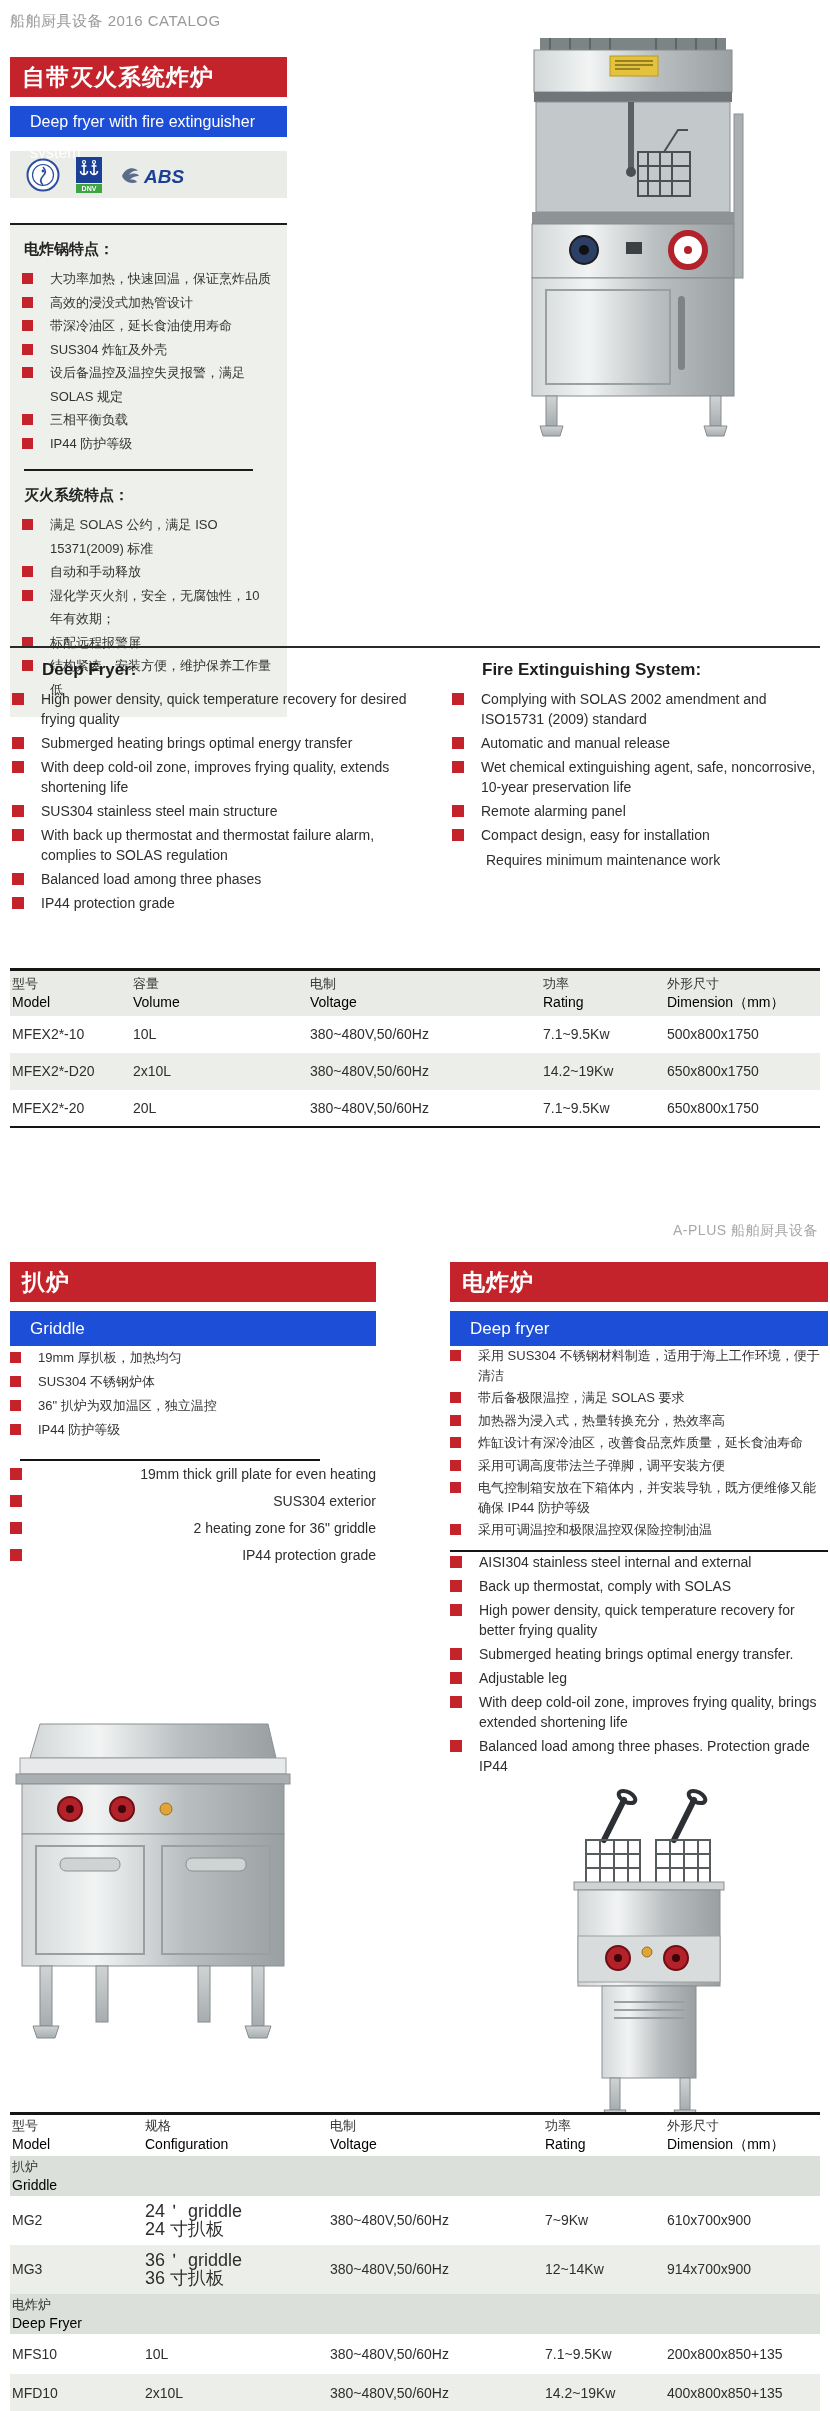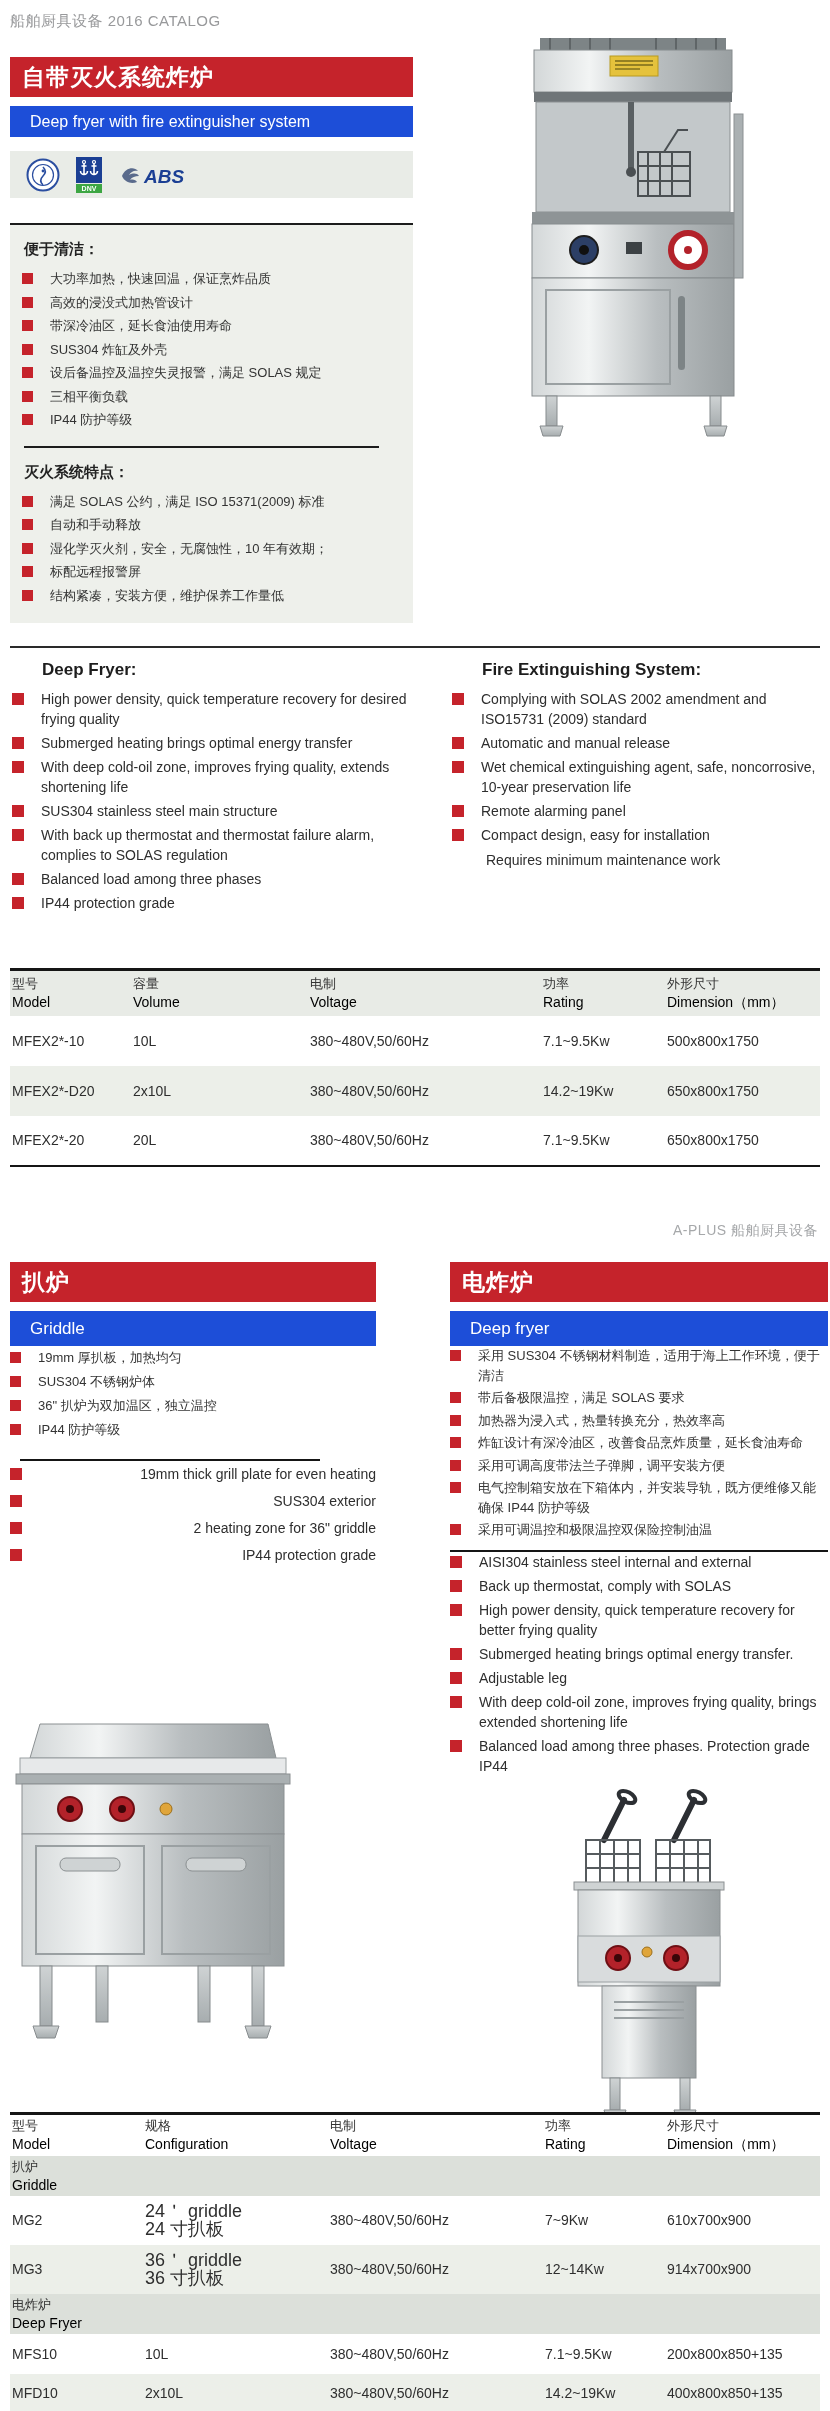--- a/index.html
+++ b/index.html
@@ -8,21 +8,21 @@
   
   .hdr{position:absolute;left:10px;top:12px;font-size:15px;color:#98999b;letter-spacing:.5px;}
   .aplus{position:absolute;right:12px;top:1222px;font-size:14px;color:#a6a8aa;letter-spacing:.5px;}
 
   .bar-red{height:40px;background:#c5232b;color:#fff;font-size:23px;font-weight:bold;
            line-height:40px;padding-left:12px;letter-spacing:1px;}
   .bar-gray{margin-top:9px;height:31px;background:#1d4ed8;color:#fff;font-size:16px;
             line-height:31px;padding-left:20px;}
 
   
-  .s1-left{position:absolute;left:10px;top:57px;width:403px;}
+  .s1-left{position:absolute;left:10px;top:57px;width:277px;}
   .logos{margin-top:14px;height:47px;background:#e9ece7;display:flex;align-items:center;
          padding-left:16px;gap:16px;}
   .panel{margin-top:25px;background:#eef0eb;border-top:2px solid #1c1c1c;
          padding:0 12px 16px 12px;min-height:385px;box-sizing:border-box;}
   .panel h3{font-size:15px;font-weight:bold;color:#222;margin:15px 0 8px 2px;}
   ul.blist{list-style:none;margin:0;padding:0;}
   ul.blist li{display:flex;align-items:flex-start;gap:17px;}
   .sq{width:11px;height:11px;background:#c5232b;flex:0 0 auto;margin-top:6px;}
   .cn-items li{font-size:13px;line-height:23.5px;color:#333;}
   .rule2{height:2px;background:#1c1c1c;margin:14px 22px 0 2px;}
@@ -46,21 +46,21 @@
   
   table.spec{position:absolute;left:10px;border-collapse:collapse;width:810px;
              border-top:3px solid #151515;border-bottom:2px solid #151515;table-layout:fixed;}
   table.spec td,table.spec th{padding:0 4px 0 2px;text-align:left;vertical-align:middle;
              font-weight:normal;overflow:hidden;}
   .hcn{font-size:13px;line-height:18px;color:#333;}
   .hen{font-size:14px;line-height:18px;color:#000000;}
   .cell{font-size:14px;color:#2e2e2e;}
   .t1{top:968px;}
   .t1 thead tr{background:#e8ebe6;height:46px;}
-  .t1 tbody tr{height:50px;}
+  .t1 tbody tr{height:37px;}
   .t2{top:2112px;}
   .t2 thead tr{background:#fff;height:42px;}
   .row-w{background:#fff;}
   .row-g{background:#ecefe9;}
   .row-grp{background:#dce0da;height:40px;}
   .t2 .r-two{height:49px;}
   .t2 .r-one{height:40px;}
   .cfg2{font-size:18px;line-height:18px;color:#2e2e2e;}
 
   
@@ -109,21 +109,21 @@
         <rect x="0" y="27" width="26" height="9" fill="#3da643"></rect>
         <text x="13" y="34" text-anchor="middle" font-size="7" font-weight="bold" fill="#fff">DNV</text>
       </svg>
       <svg width="78" height="26" viewBox="0 0 78 26">
         <path d="M4 14 c3,-8 12,-10 16,-5 c-4,-1 -7,1 -9,4 c4,-2 8,-2 10,1 c-4,0 -7,1 -9,4 c3,-1 6,0 7,2 c-5,2 -12,1 -15,-6 z" fill="#5a6b8c"></path>
         <text x="26" y="21" font-size="19" font-weight="bold" font-style="italic" fill="#1b3f94">ABS</text>
       </svg>
     </div>
 
     <div class="panel">
-      <h3>便于清洁：</h3>
+      <h3>电炸锅特点：</h3>
       <ul class="blist cn-items">
 
           <li>
             <span class="sq"></span>
             <span>大功率加热，快速回温，保证烹炸品质</span>
           </li>
 
           <li>
             <span class="sq"></span>
             <span>高效的浸没式加热管设计</span>

